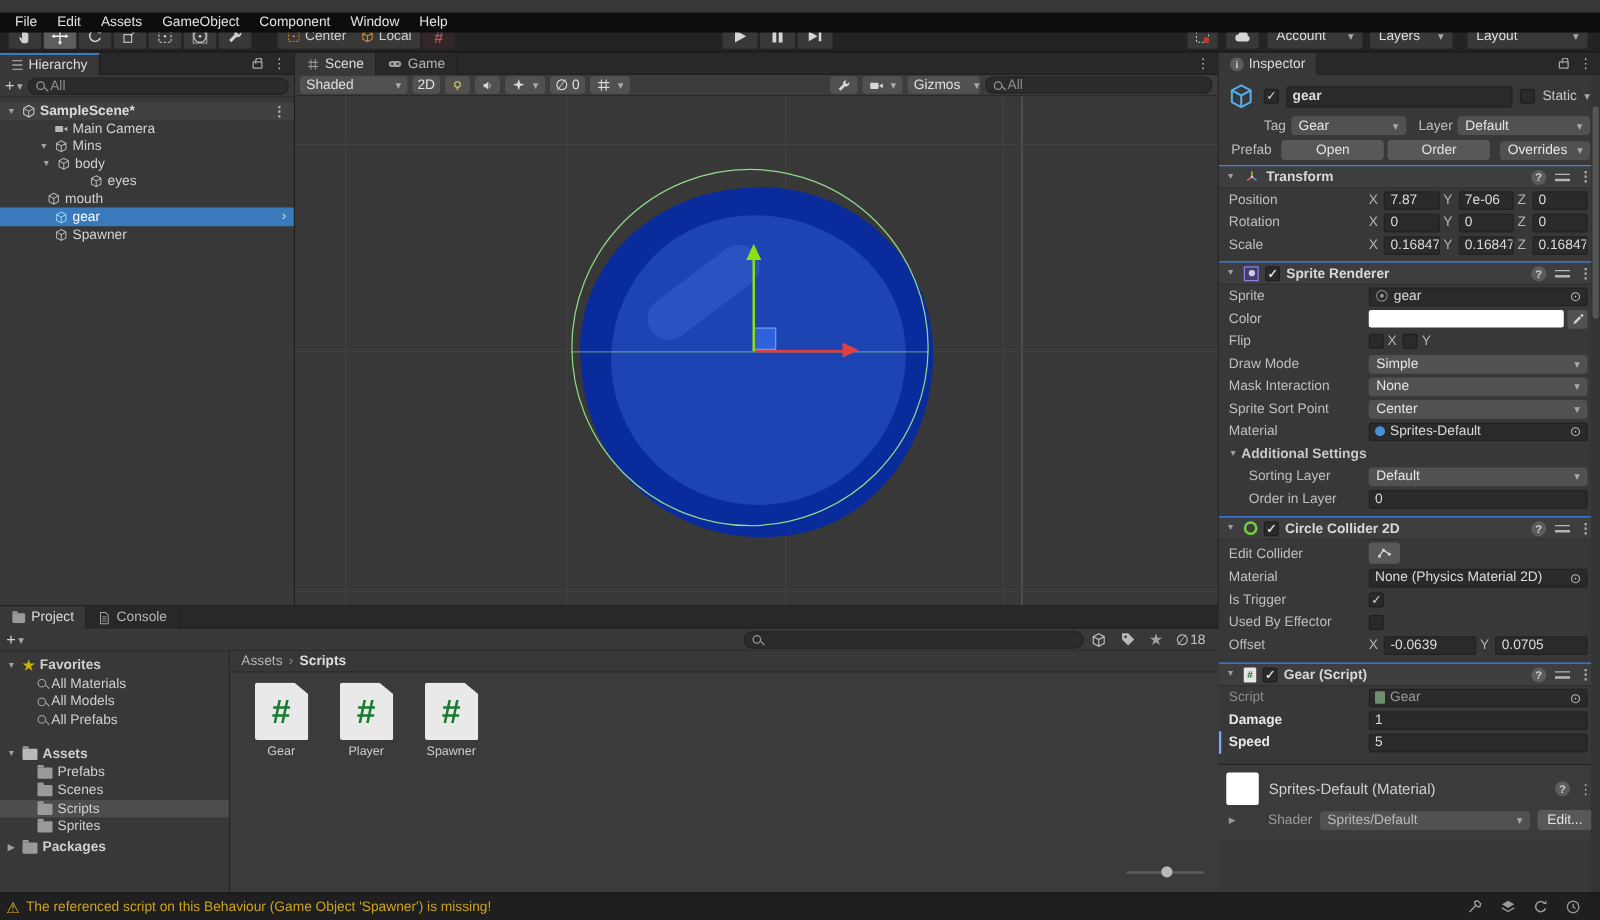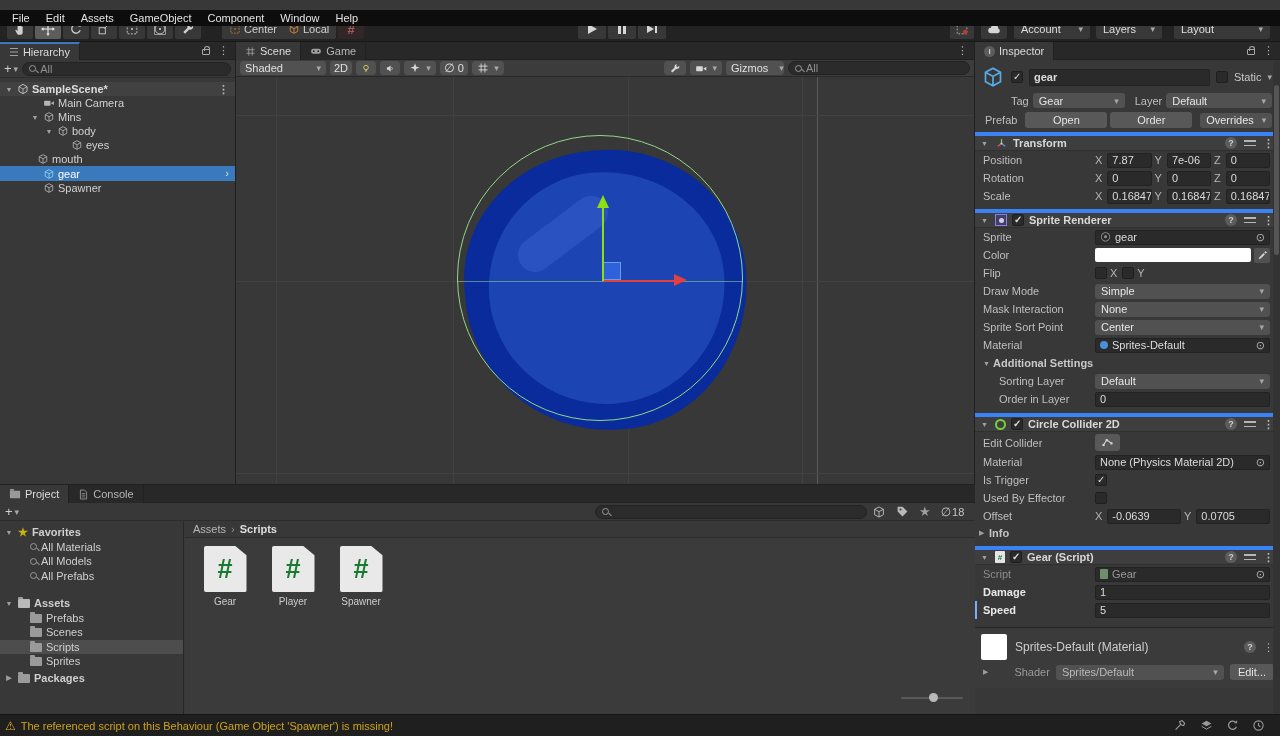--- a/index.html
+++ b/index.html
@@ -69,21 +69,21 @@
   .irow { height:18px; display:flex; align-items:center; padding:0 10px 0 8px; }
   .ilabel { width:112px; flex-shrink:0; color:#bfbfbf; white-space:nowrap; overflow:hidden;}
   .ival { flex:1; display:flex; align-items:center; gap:3px; min-width:0;}
   .vfield { background:#2a2a2a; border:1px solid #222222; border-radius:2px; height:15px; display:flex; align-items:center; padding:0 4px; color:#dcdcdc; overflow:hidden; white-space:nowrap; flex:1; min-width:0;}
   .dfield { background:#515151; border-radius:3px; height:15px; display:flex; align-items:center; justify-content:space-between; padding:0 6px; color:#e6e6e6; flex:1; min-width:0; white-space:nowrap;}
   .objfield { background:#2a2a2a; border:1px solid #222; border-radius:2px; height:15px; display:flex; align-items:center; gap:4px; padding:0 4px; color:#dcdcdc; flex:1; min-width:0; white-space:nowrap;}
   .picker { margin-left:auto; color:#b5b5b5; font-size:11px;}
   .axl { color:#b5b5b5; margin-right:2px; flex-shrink:0;}
   .chk { width:12px; height:12px; background:#2a2a2a; border:1px solid #1f1f1f; border-radius:2px; position:relative; flex-shrink:0;}
   .chk.on::after { content:'\2713'; position:absolute; left:1px; top:-1px; color:#dddddd; font-size:10px;}
-  .comp-head { height:19px; background:#3e3e3e; border-top:4px solid #3b82f6; border-bottom:1px solid #303030; display:flex; align-items:center; gap:5px; padding:0 6px; font-weight:bold; color:#d8d8d8;}
+  .comp-head { height:19px; background:#3e3e3e; border-top:1px solid #3b82f6; border-bottom:1px solid #303030; display:flex; align-items:center; gap:5px; padding:0 6px; font-weight:bold; color:#d8d8d8;}
   .comp-head .arrow { color:#a0a0a0; font-size:7px; width:9px;}
   .hicons { margin-left:auto; display:flex; align-items:center; gap:7px;}
   .help { width:12px; height:12px; border-radius:50%; background:#5c5c5c; color:#cfcfcf; font-size:9px; font-weight:bold; display:flex; align-items:center; justify-content:center;}
   .pbtn { background:#585858; border-radius:3px; height:16px; display:inline-flex; align-items:center; justify-content:center; padding:0 16px; color:#e4e4e4;}
   .swatch-white { flex:1; height:14px; background:#ffffff; border-radius:2px;}
   .dropperbtn { width:16px; height:15px; background:#515151; border-radius:2px; display:flex; align-items:center; justify-content:center;}
   .foldlabel { color:#c9c9c9; font-weight:bold;}
   .override-bar { position:absolute; left:0; width:2px; height:18px; background:#7baaf7;}
   .sricon { width:12px; height:12px; border:1px solid #8a7fe8; background:#423f63; display:flex; align-items:center; justify-content:center;}
   .sricon::after{content:''; width:5px; height:5px; border-radius:50%; background:#cfcaf0;}
@@ -369,21 +369,21 @@
         </svg>
       <span>Main Camera</span>
     </div>
     <div class="hrow" style="padding-left:30px">
       <span class="arrow">▼</span>
       <svg class="ic" width="12" height="12" style="color:#b5b5b5">
           <use href="#sy-cube"></use>
         </svg>
       <span>Mins</span>
     </div>
-    <div class="hrow" style="padding-left:44px">
+    <div class="hrow" style="padding-left:32px">
       <span class="arrow">▼</span>
       <svg class="ic" width="12" height="12" style="color:#b5b5b5">
           <use href="#sy-cube"></use>
         </svg>
       <span>body</span>
     </div>
     <div class="hrow" style="padding-left:71px">
       <svg class="ic" width="12" height="12" style="color:#b5b5b5">
           <use href="#sy-cube"></use>
         </svg>
@@ -772,24 +772,20 @@
         <span class="axl">X</span>
           <div class="vfield">
             <span>-0.0639</span>
           </div>
         <span class="axl">Y</span>
           <div class="vfield">
             <span>0.0705</span>
           </div>
       </div>
     </div>
-    <div class="irow" style="padding-left:4px;height:16px">
-      <span class="arrow" style="color:#a0a0a0;font-size:7px;width:10px">▶</span>
-      <span style="color:#c4c4c4;font-weight:bold">Info</span>
-    </div>
 
     <div class="comp-head" style="margin-top:5px">
       <span class="arrow">▼</span>
       <div class="minipage">#</div>
       <div class="chk on"></div>
       <span>Gear (Script)</span>
       <div class="hicons">
           <div class="help">?</div>
           <div class="presets"></div>
           <span class="kebab">⋮</span>

